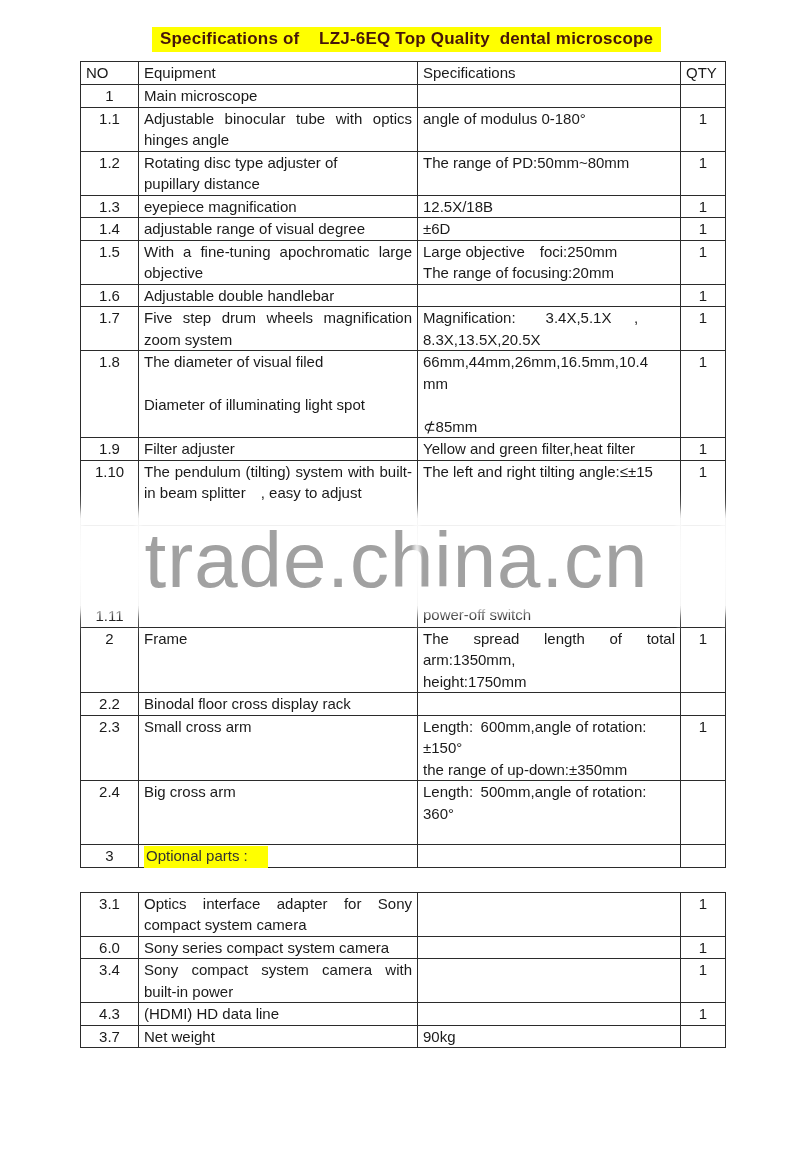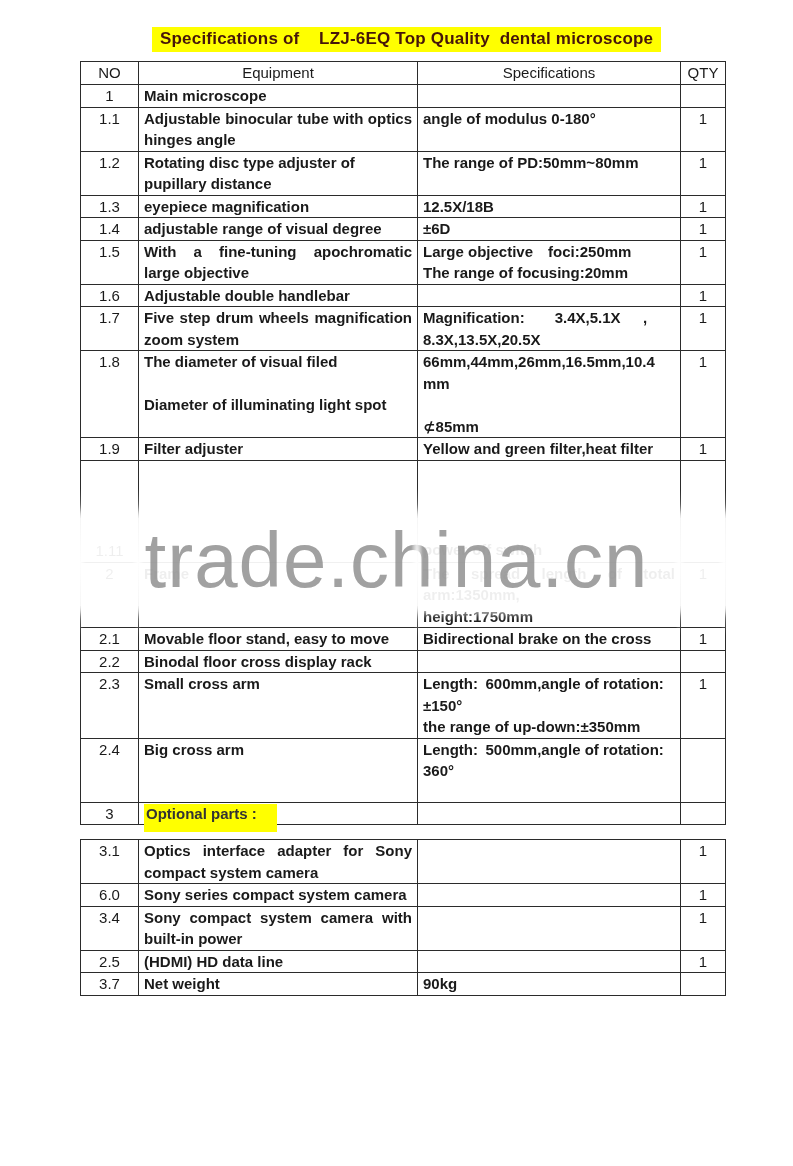--- a/index.html
+++ b/index.html
@@ -22,44 +22,44 @@
     white-space:pre;
     letter-spacing:.2px;
   }
   table.spec{
     border-collapse:collapse;
     table-layout:fixed;
     width:645px;
     margin-left:80px;
     background:#fff;
   }
-  table.spec.second{margin-top:14px;}
+  table.spec.second{margin-top:24px;}
   col.c1{width:58px;}
   col.c2{width:279px;}
   col.c3{width:263px;}
   col.c4{width:45px;}
   th,td{
     border:1px solid #2b2b2b;
     padding:0 5px;
     font-size:15px;
     line-height:21.5px;
     vertical-align:top;
     font-weight:normal;
   }
-  th{text-align:center;height:22px;margin-top:24px;}
+  th{text-align:left;height:22px;margin-top:24px;}
   .c-no,.c-qty{text-align:center;}
-  .c-eq,.c-spec{text-align:justify;white-space:pre-line;font-weight:bold;}
+  .c-eq,.c-spec{text-align:justify;white-space:pre-line;}
   tr.r-18 td{height:86px;margin-left:9px;}
   tr.r-wm td{height:100px;vertical-align:bottom;}
   tr.r-wm td.c-spec{padding-bottom:1px;}
   tr.r-24 td{height:63px;}
   tr.r-110 td{height:64px;}
   .hl{
     background:#ffff00;
-    padding:1px 20px 10px 2px;
+    padding:1px 20px 4px 2px;
     color:#333333;
   }
   
   .wm-band{
     position:absolute;
     left:0;right:0;
     top:518px;height:88px;
     background:rgba(255,255,255,0.93);
     box-shadow:0 0 9px 7px rgba(255,255,255,0.93);
     z-index:5;
@@ -169,37 +169,37 @@
 
 ⊄85mm</td>
           <td class="c-qty">1</td>
         </tr>
         <tr>
           <td class="c-no">1.9</td>
           <td class="c-eq">Filter adjuster</td>
           <td class="c-spec">Yellow and green filter,heat filter</td>
           <td class="c-qty">1</td>
         </tr>
+        <tr class="r-110">
+          <td class="c-no">1.10</td>
+          <td class="c-eq">The pendulum (tilting) system with built-in beam splitter , easy to adjust</td>
+          <td class="c-spec">The left and right tilting angle:≤±15</td>
+          <td class="c-qty">1</td>
+        </tr>
         <tr class="r-wm">
           <td class="c-no">1.11</td>
           <td class="c-eq"></td>
           <td class="c-spec">power-off switch</td>
           <td class="c-qty"></td>
         </tr>
         <tr>
           <td class="c-no">2</td>
           <td class="c-eq">Frame</td>
           <td class="c-spec">The spread length of total arm:1350mm,
 height:1750mm</td>
-          <td class="c-qty">1</td>
-        </tr>
-        <tr>
-          <td class="c-no">2.1</td>
-          <td class="c-eq">Movable floor stand, easy to move</td>
-          <td class="c-spec">Bidirectional brake on the cross</td>
           <td class="c-qty">1</td>
         </tr>
         <tr>
           <td class="c-no">2.2</td>
           <td class="c-eq">Binodal floor cross display rack</td>
           <td class="c-spec"></td>
           <td class="c-qty"></td>
         </tr>
         <tr>
           <td class="c-no">2.3</td>
@@ -245,21 +245,21 @@
           <td class="c-spec"></td>
           <td class="c-qty">1</td>
         </tr>
         <tr>
           <td class="c-no">3.4</td>
           <td class="c-eq">Sony compact system camera with built-in power</td>
           <td class="c-spec"></td>
           <td class="c-qty">1</td>
         </tr>
         <tr>
-          <td class="c-no">2.5</td>
+          <td class="c-no">4.3</td>
           <td class="c-eq">(HDMI) HD data line</td>
           <td class="c-spec"></td>
           <td class="c-qty">1</td>
         </tr>
         <tr>
           <td class="c-no">3.7</td>
           <td class="c-eq">Net weight</td>
           <td class="c-spec">90kg</td>
           <td class="c-qty"></td>
         </tr>

